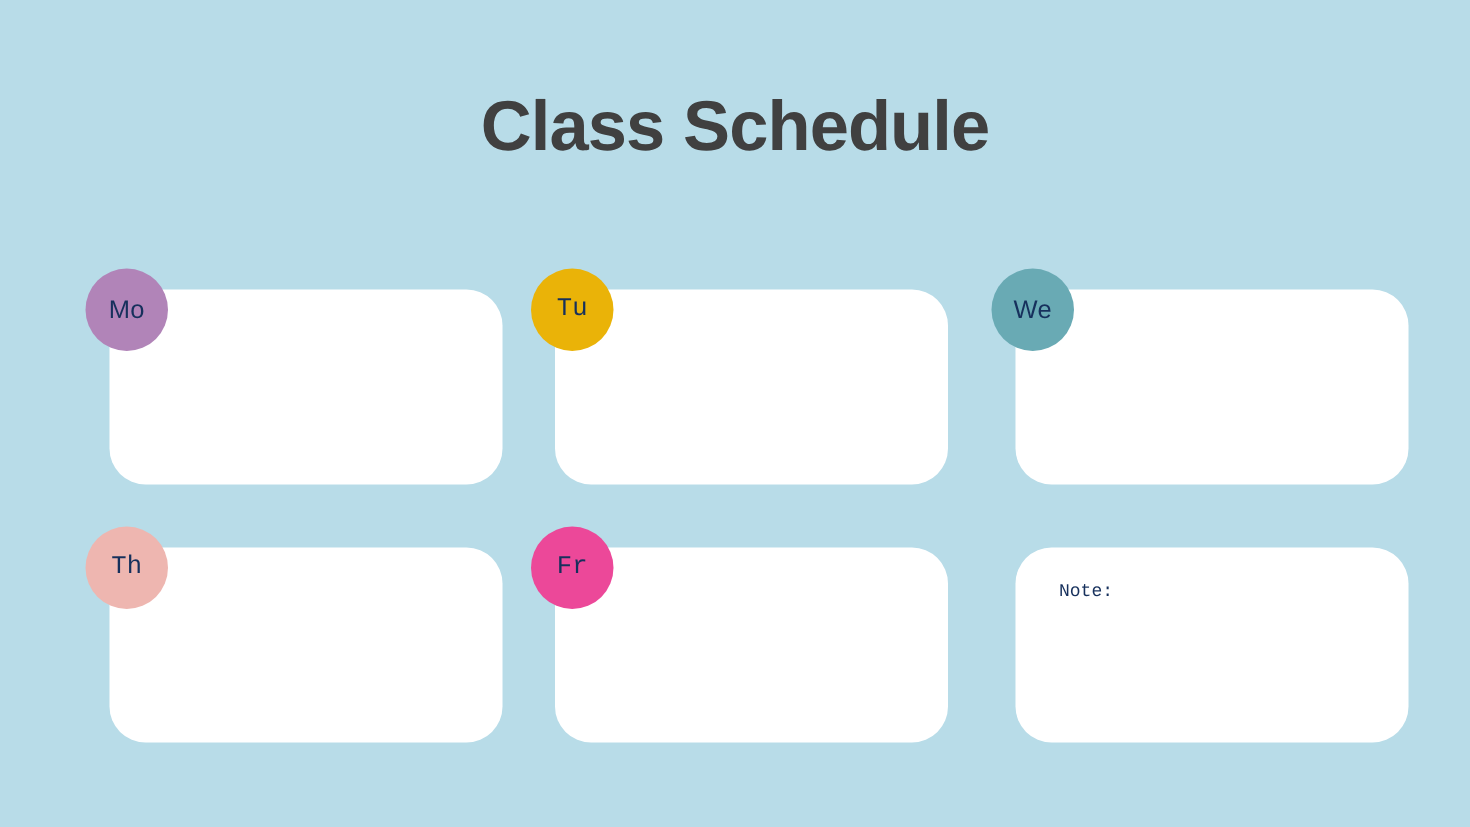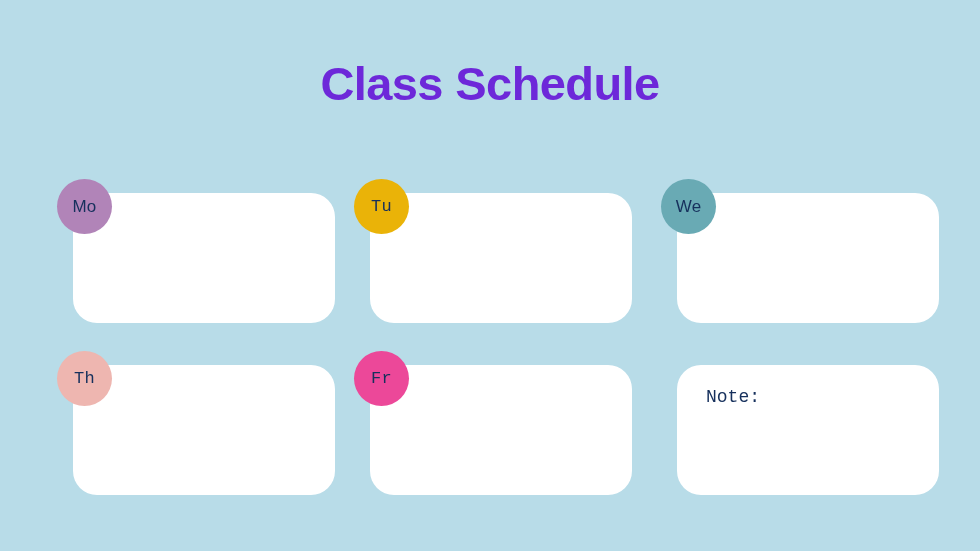--- a/index.html
+++ b/index.html
@@ -95,33 +95,33 @@
     top: 0;
     width: 262px;
     height: 130px;
     border-radius: 24px;
   }
 
   .note-label {
     position: absolute;
     left: 29px;
     top: 22px;
-    font-size: 18px;
+    font-size: 12px;
     font-weight: normal;
     color: #16305c;
     line-height: 1.2;
     white-space: nowrap;
   }
 </style>
 </head>
 <body>
 
 <div id="slide" style="background: rgb(184, 220, 232);">
 
-  <div id="slide-title" style="color: #6d28d9;">Class Schedule</div>
+  <div id="slide-title" style="color: #404040;">Class Schedule</div>
 
   <div id="schedule-grid">
 
     <div class="day-slot col-1 row-1">
       <div class="day-card" style="background: rgb(255, 255, 255);">
         <div class="card-body"></div>
       </div>
       <div class="day-badge" style="background: rgb(177, 132, 184);">
         <span class="day-badge-label">Mo</span>
       </div>

